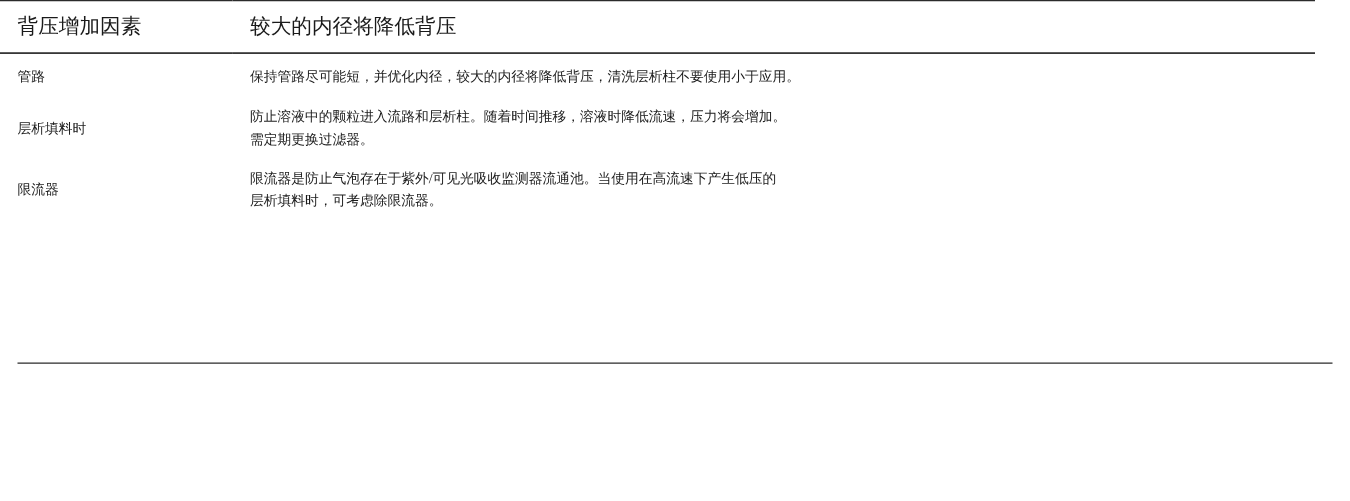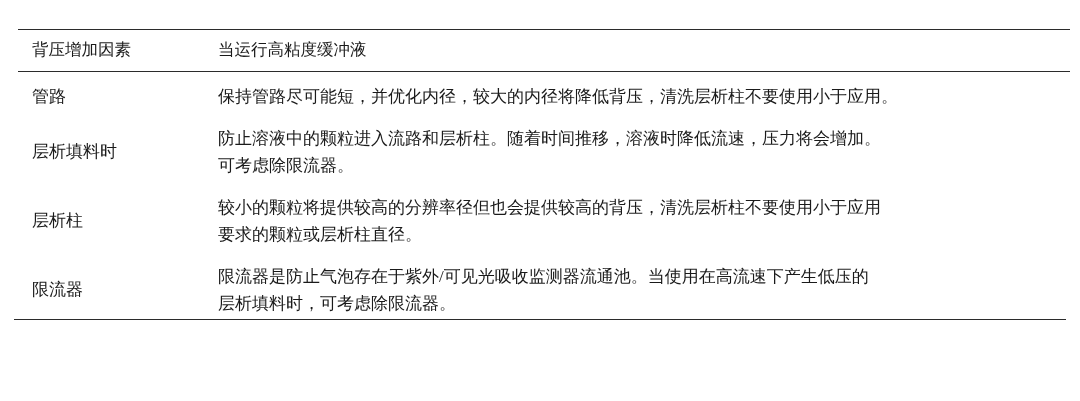--- a/index.html
+++ b/index.html
@@ -11,23 +11,22 @@
     width: 1080px;
     height: 401px;
     font-family: "Liberation Serif", "DejaVu Serif", serif;
     color: #1a1a1a;
     overflow: hidden;
   }
   .table-wrap {
     width: 1080px;
     height: 297px;
     box-sizing: border-box;
-    padding: 0 18px;
+    padding: 0 0;
     position: relative;
-    margin-top: 29px;
   }
   table.spec-table {
     width: 1052px;
     border-collapse: collapse;
     table-layout: fixed;
   }
   table.spec-table col.col-factor { width: 186px; }
   table.spec-table col.col-method { width: 866px; }
 
   thead tr.header-row th {
@@ -36,21 +35,21 @@
     font-size: 16.5px;
     padding: 9px 0 10px 0;
     border-top: 1.6px solid #2b2b2b;
     border-bottom: 1.1px solid #2b2b2b;
     vertical-align: top;
   }
   thead tr.header-row th.h-factor { padding-left: 14px; }
   thead tr.header-row th.h-method { padding-left: 14px; }
 
   tbody td {
-    font-size: 17px;
+    font-size: 11px;
     line-height: 1.62;
     vertical-align: middle;
     padding: 7px 0 7px 0;
   }
   tbody td.c-factor {
     padding-left: 14px;
     white-space: nowrap;
   }
   tbody td.c-method {
     padding-left: 14px;
@@ -77,42 +76,35 @@
 
 <div class="table-wrap">
   <table class="spec-table">
     <colgroup>
       <col class="col-factor">
       <col class="col-method">
     </colgroup>
     <thead>
       <tr class="header-row">
         <th class="h-factor">背压增加因素</th>
-        <th class="h-method">当运行高粘度缓冲液</th>
+        <th class="h-method">较大的内径将降低背压</th>
       </tr>
     </thead>
     <tbody>
       <tr>
         <td class="c-factor">管路</td>
         <td class="c-method">
           <span class="method-line">保持管路尽可能短，并优化内径，较大的内径将降低背压，清洗层析柱不要使用小于应用。</span>
         </td>
       </tr>
       <tr>
         <td class="c-factor">层析填料时</td>
         <td class="c-method">
           <span class="method-line">防止溶液中的颗粒进入流路和层析柱。随着时间推移，溶液时降低流速，压力将会增加。</span>
-          <span class="method-line">可考虑除限流器。</span>
-        </td>
-      </tr>
-      <tr>
-        <td class="c-factor">层析柱</td>
-        <td class="c-method">
-          <span class="method-line">较小的颗粒将提供较高的分辨率径但也会提供较高的背压，清洗层析柱不要使用小于应用</span>
-          <span class="method-line">要求的颗粒或层析柱直径。</span>
+          <span class="method-line">需定期更换过滤器。</span>
         </td>
       </tr>
       <tr>
         <td class="c-factor">限流器</td>
         <td class="c-method">
           <span class="method-line">限流器是防止气泡存在于紫外/可见光吸收监测器流通池。当使用在高流速下产生低压的</span>
           <span class="method-line">层析填料时，可考虑除限流器。</span>
         </td>
       </tr>
     </tbody>

